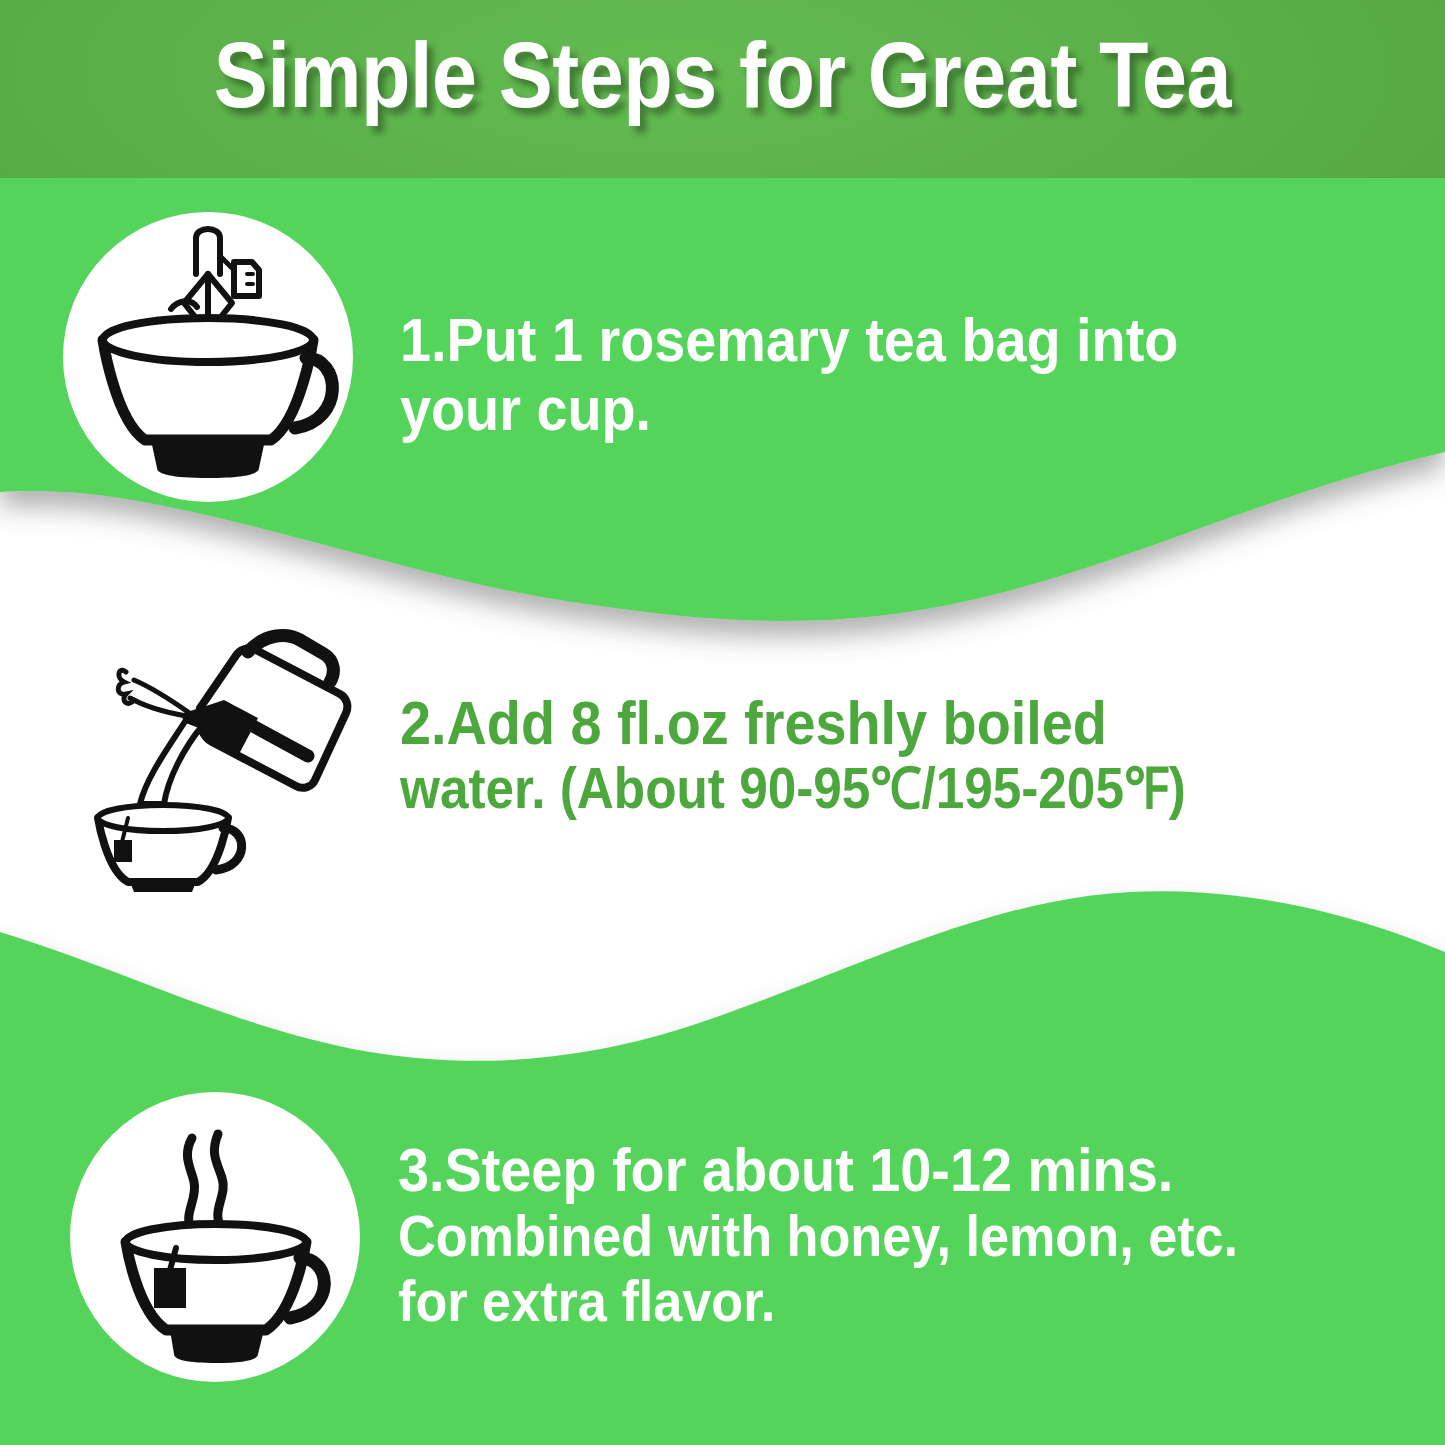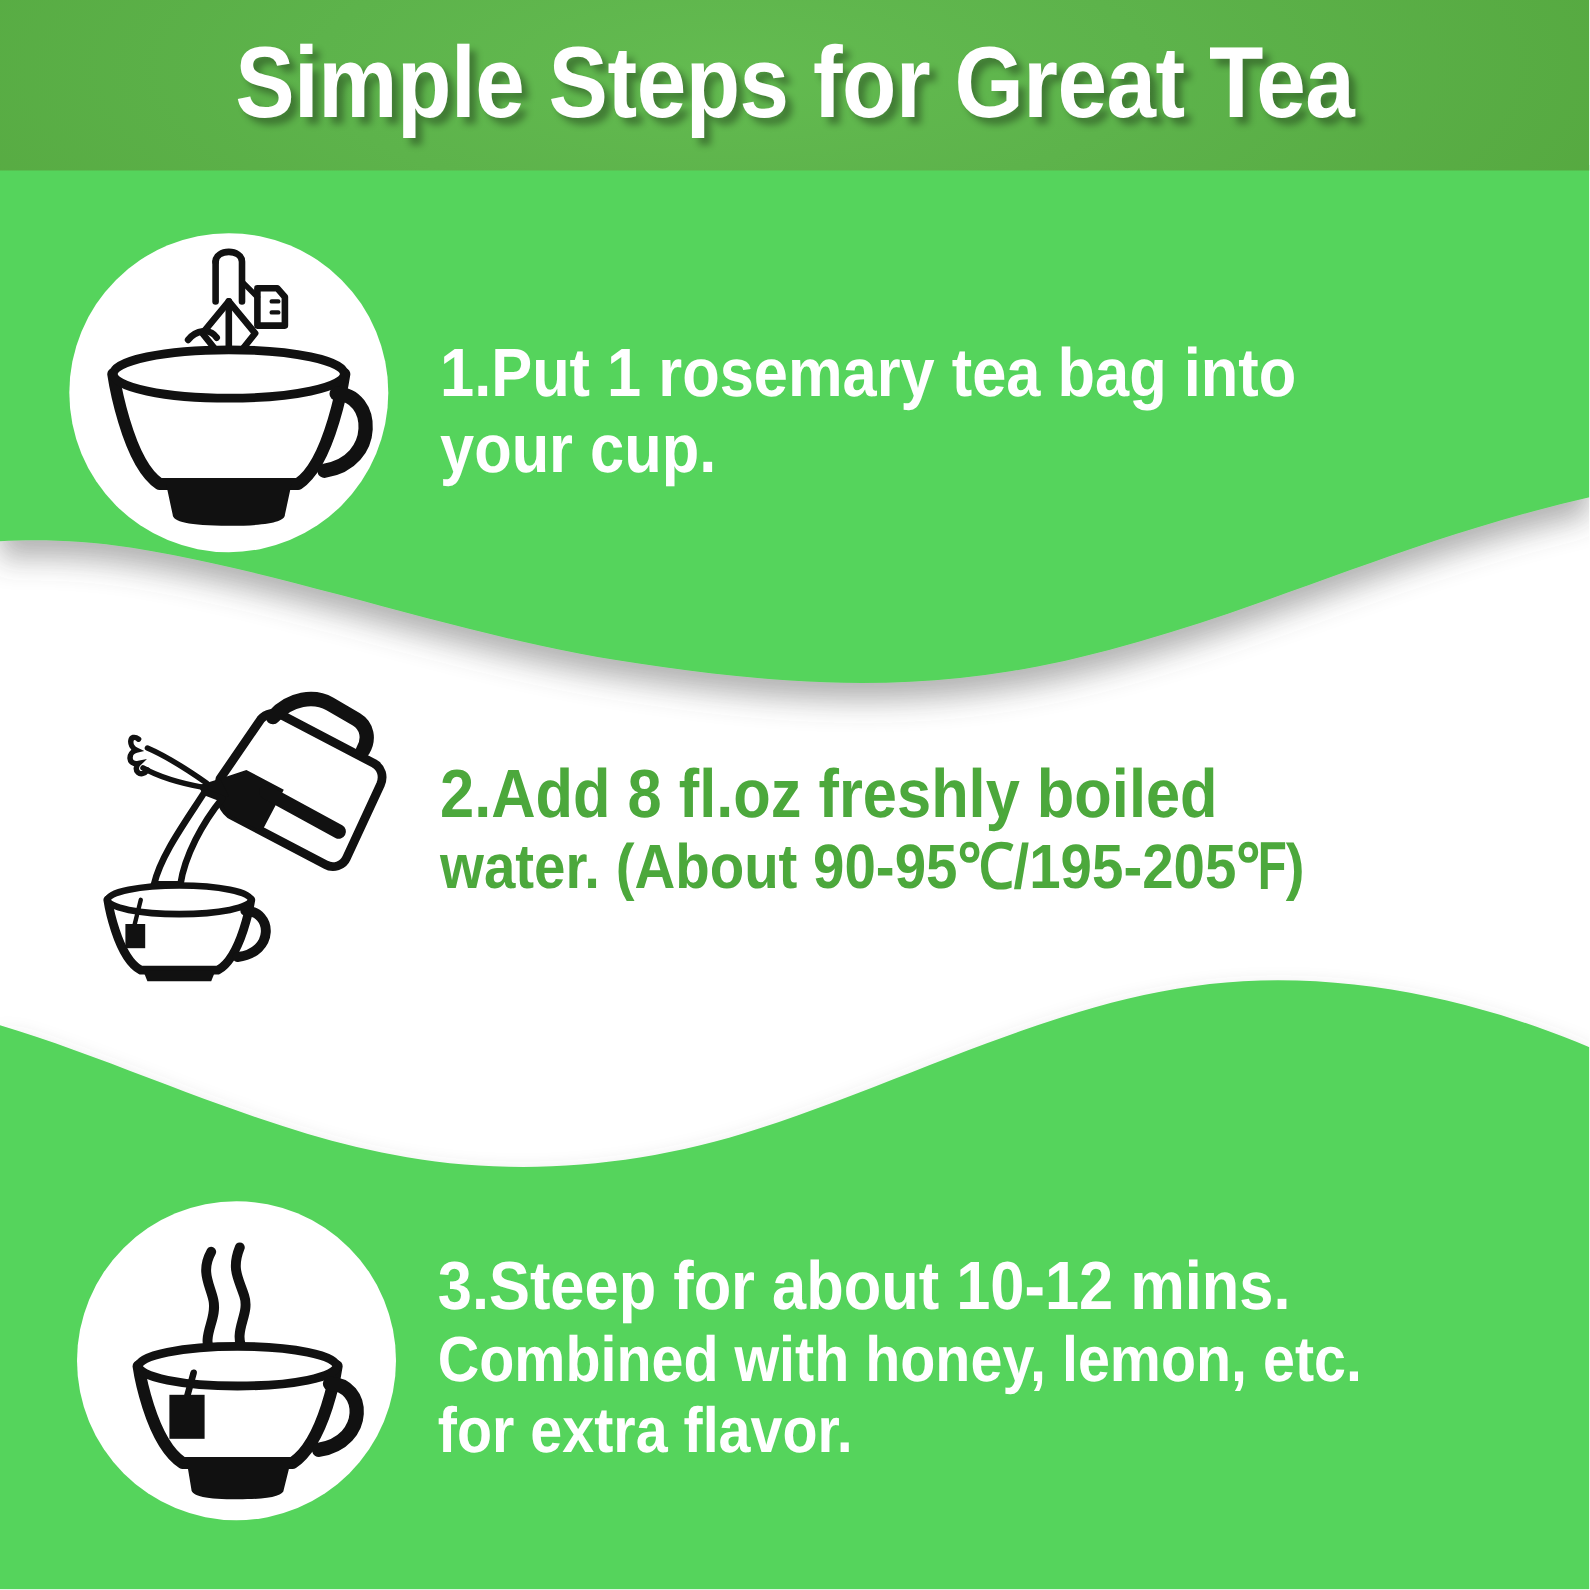--- a/index.html
+++ b/index.html
@@ -27,21 +27,21 @@
     width: 1445px;
     height: 1445px;
   }
 
   
   .header-band {
     position: absolute;
     left: 0;
     top: 0;
     width: 1445px;
-    height: 155px;
+    height: 178px;
     background:
       radial-gradient(ellipse 900px 300px at 46% 40%,
         #63bb50 0%, #5db34b 42%, #55a83f 100%);
     overflow: hidden;
   }
   .header-title {
     position: absolute;
     left: 0;
     top: 0;
     width: 1445px;

